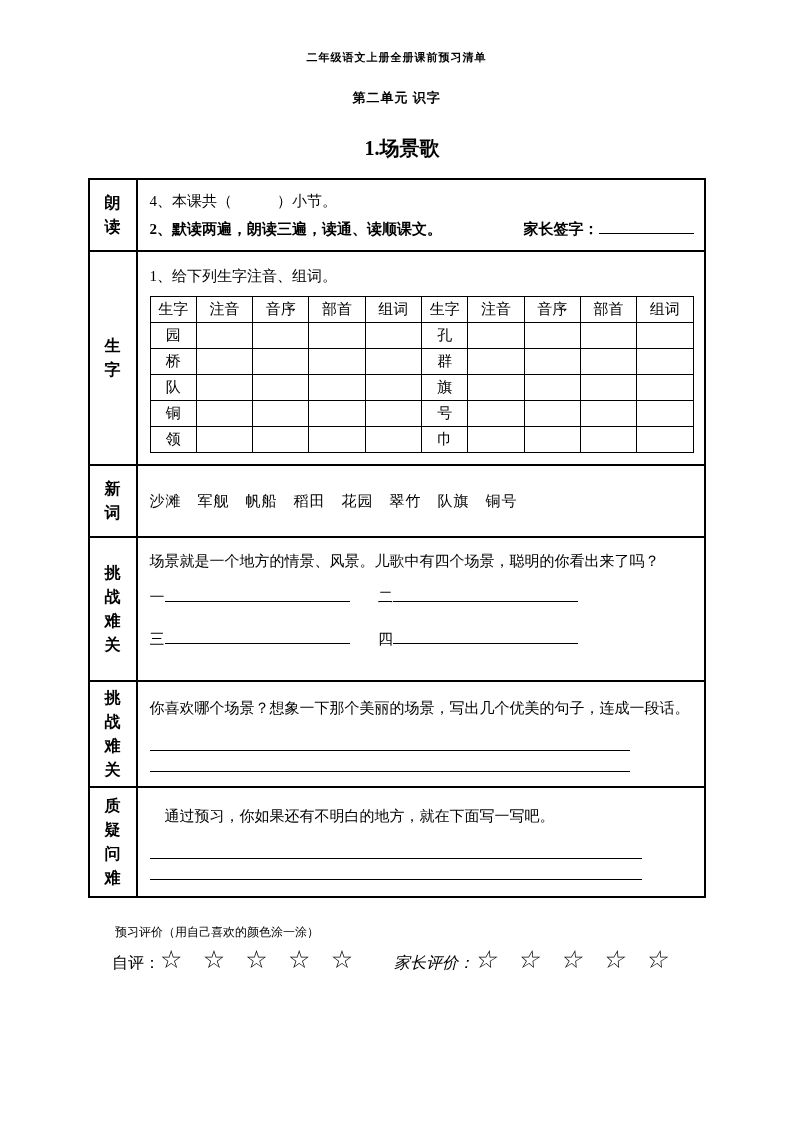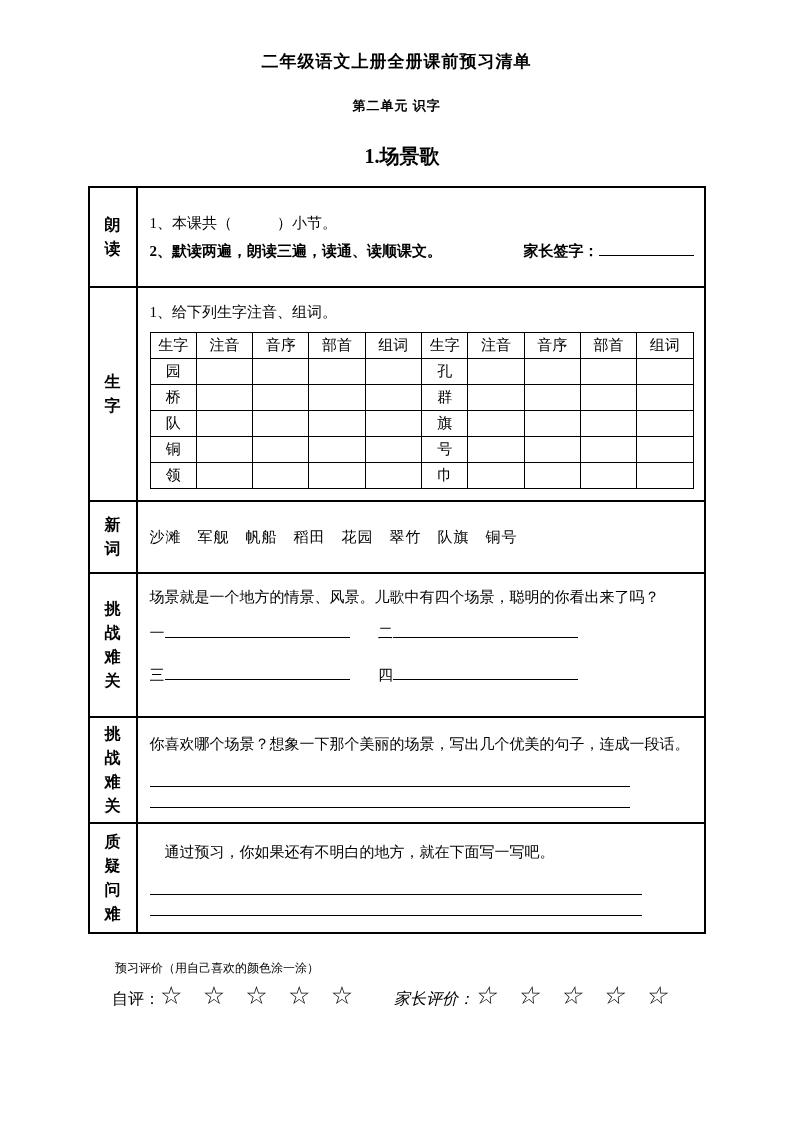--- a/index.html
+++ b/index.html
@@ -5,39 +5,39 @@
   * { box-sizing: border-box; }
   html,body { margin:0; padding:0; background:#ffffff; }
   .page {
     width: 793px; height: 1122px;
     padding: 50px 0 0 0;
     font-family: "Liberation Serif", "DejaVu Serif", serif;
     color: #000;
     background: #fff;
     overflow: hidden;
   }
-  h1.title { font-size: 17px; font-weight: bold; text-align: center; margin: 0; letter-spacing: 1px; }
+  h1.title { font-size: 11px; font-weight: bold; text-align: center; margin: 0; letter-spacing: 1px; }
   h2.unit  { font-size: 13px; font-weight: bold; text-align: center; margin: 24px 0 0 0; letter-spacing: 1px; }
   h3.lesson{ font-size: 20px; font-weight: bold; text-align: center; margin: 28px 0 0 0; padding-left: 11px; }
 
   table.main {
     width: 618px; margin: 16px auto 0 auto;
     border-collapse: collapse;
     border: 2px solid #000;
   }
   table.main > tbody > tr > td { border: 2px solid #000; vertical-align: middle; }
   td.label-cell { width: 48px; text-align: center; padding: 4px 0; }
   .vlabel {
     width: 1.15em; margin: 0 auto;
     font-size: 16px; font-weight: bold;
     line-height: 1.5; word-break: break-all; text-align: center;
   }
   td.content-cell { padding: 8px 10px 8px 12px; font-size: 15px; line-height: 1.6; }
 
-  .r-read      { height: 100px; }
+  .r-read      { height: 72px; }
   .r-chars     { height: 214px; }
   .r-words     { height: 72px;  }
   .r-outline   { height: 144px; }
   .r-challenge { height: 104px; }
   .r-question  { height: 110px; }
 
   .flexline { display: flex; justify-content: space-between; align-items: baseline; margin-top: 4px; font-weight: bold; }
   .uline { display: inline-block; border-bottom: 1px solid #000; height: 0.95em; vertical-align: baseline; }
   .w95  { width: 95px; }
   .w185 { width: 185px; }
@@ -81,21 +81,21 @@
   <h3 class="lesson">1.场景歌</h3>
 
   <table class="main">
     <tbody>
 
       <tr class="r-read">
         <td class="label-cell r-read">
           <div class="vlabel">朗读</div>
         </td>
         <td class="content-cell">
-          <div class="line">1、本课共（　　　）小节。</div>
+          <div class="line">4、本课共（　　　）小节。</div>
           <div class="flexline">
             <span>2、默读两遍，朗读三遍，读通、读顺课文。</span>
             <span>
               <span>家长签字：</span><span class="uline w95"></span>
             </span>
           </div>
         </td>
       </tr>
 
       <tr class="r-chars">

